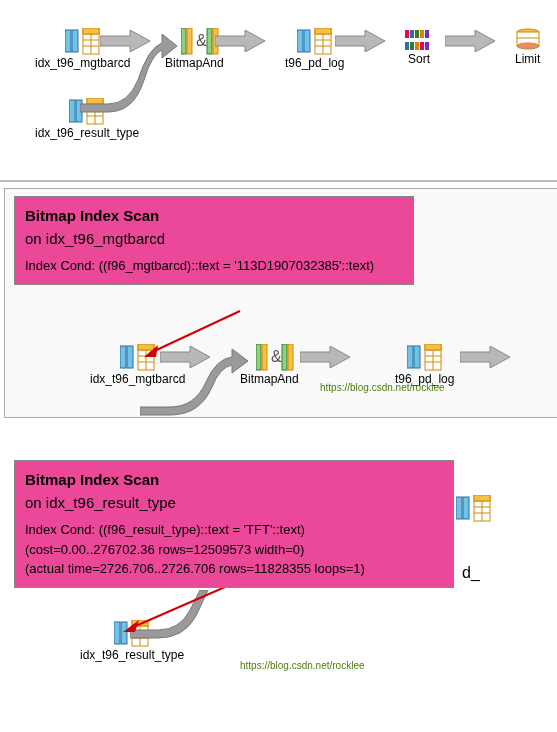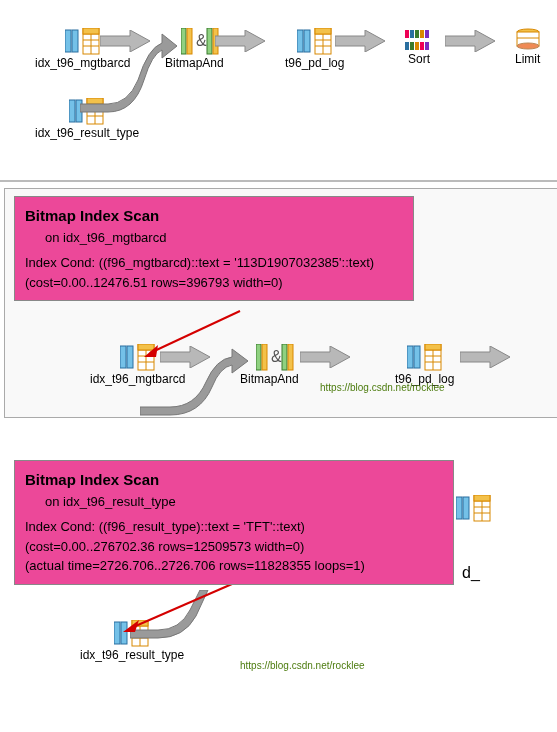--- a/index.html
+++ b/index.html
@@ -29,21 +29,21 @@
   .tooltip {
     position: absolute;
     background: #ec4899;
     border: 1px solid #888;
     padding: 8px 10px;
     font-size: 13px;
     line-height: 1.5;
     z-index: 10;
   }
   .tooltip .t-title { font-weight: bold; font-size: 15px; }
-  .tooltip .t-sub { font-size: 13px; margin-bottom: 6px; margin-left: 20px; }
+  .tooltip .t-sub { font-size: 15px; margin-bottom: 6px; }
   
   .red-arrow-line { position: absolute; }
   
   .inner-border {
     position: absolute;
     border: 1px solid #aaa;
     background: #f9f9f9;
   }
   
   .watermark { position:absolute; color:#4d7c0f; font-size:10px; }
@@ -167,21 +167,20 @@
 </div>
 
 <div class="section section2">
 
   <div class="inner-border" style="left:4px; top:6px; right:0; height:230px; border-right:none;"></div>
 
   <div class="tooltip" style="left:14px; top:14px; width:400px;">
     <div class="t-title">Bitmap Index Scan</div>
     <div class="t-sub">on idx_t96_mgtbarcd</div>
     <div>Index Cond: ((f96_mgtbarcd)::text = '113D1907032385'::text)</div>
-    <div>(cost=0.00..12476.51 rows=396793 width=0)</div>
   </div>
 
   <div class="node" style="left:90px; top:162px;">
     <span class="icon icon-table"><svg>
           <use href="#tbl-icon"></use>
         </svg></span>
     <span class="node-label">idx_t96_mgtbarcd</span>
   </div>
 
   <div class="node" style="left:240px; top:162px;">

